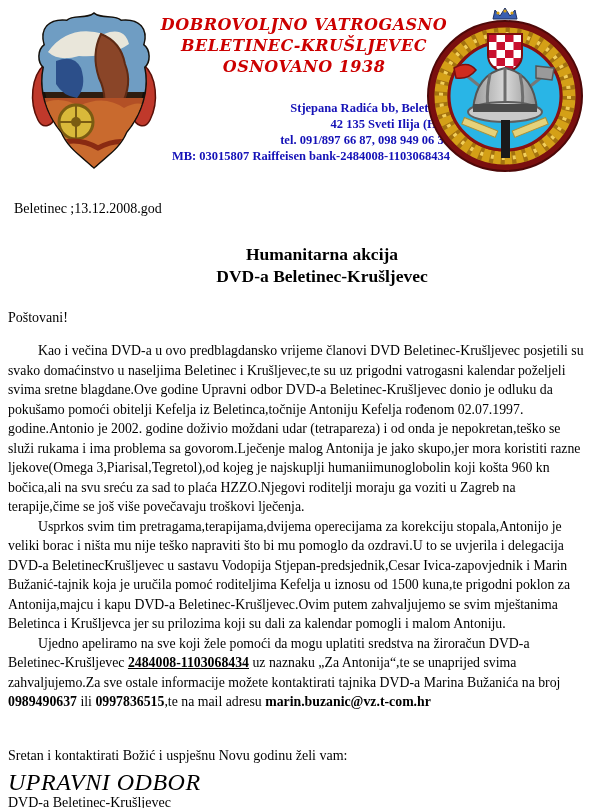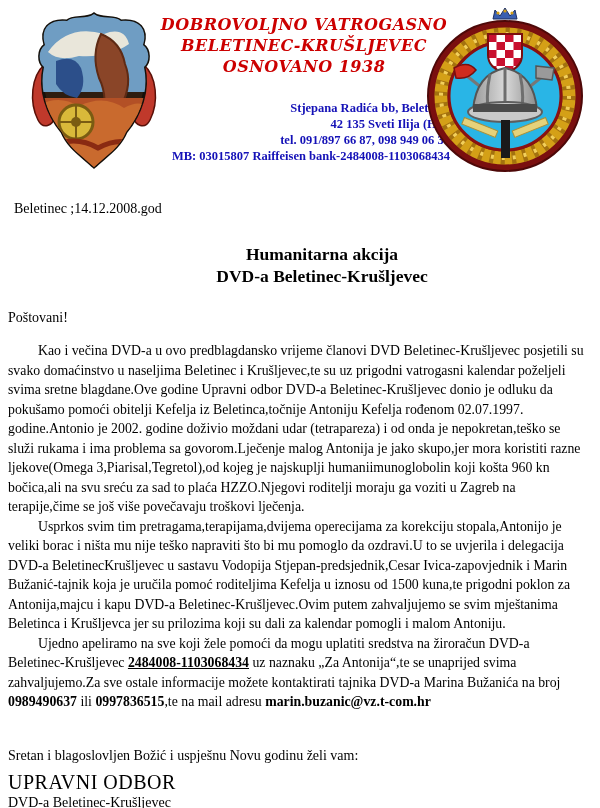--- a/index.html
+++ b/index.html
@@ -50,23 +50,24 @@
   .body-text p {
     margin: 0;
     font-size: 13.8px;
     line-height: 19.5px;
     text-indent: 30px;
   }
   .u { text-decoration: underline; }
   .closing { margin: 34px 0 0 8px; font-size: 14px; line-height: 20px; }
   .signature-title {
     margin: 4px 0 0 8px;
-    font-size: 20px;
+    font-size: 24px;
     line-height: 24px;
     letter-spacing: 0.5px;
+    font-style: italic;
   }
   .signature-sub { margin: 0 0 0 8px; font-size: 14px; line-height: 18px; }
 </style>
 </head>
 <body>
 
 <div class="page">
 
   <header class="letterhead">
 
@@ -163,35 +164,35 @@
         <path d="M81 62 Q110 68 113 104 L49 104 Q52 68 81 62 Z" fill="url(#helmetGrad)" stroke="#555" stroke-width="2"></path>
         <path d="M66 68 Q62 86 64 102 M96 68 Q100 86 98 102 M81 62 L81 102" fill="none" stroke="#6e6e6e" stroke-width="3"></path>
         <ellipse cx="81" cy="106" rx="37" ry="10" fill="#c9c9c9" stroke="#5e5e5e" stroke-width="2"></ellipse>
         <rect x="49" y="98" width="64" height="8" fill="#4a4a4a"></rect>
 
         <rect x="77" y="114" width="9" height="38" fill="#1a1a1a"></rect>
       </svg>
     </div>
   </header>
 
-  <div class="dateline">Beletinec ;14.12.2008.god</div>
+  <div class="dateline">Beletinec ;13.12.2008.god</div>
 
   <h1 class="title">
     <div>Humanitarna akcija</div>
     <div>DVD-a Beletinec-Krušljevec</div>
   </h1>
 
   <div class="salutation">Poštovani!</div>
 
   <div class="body-text">
     <p>Kao i večina DVD-a u ovo predblagdansko vrijeme članovi DVD Beletinec-Krušljevec posjetili su svako domaćinstvo u naseljima Beletinec i Krušljevec,te su uz prigodni vatrogasni kalendar poželjeli svima sretne blagdane.Ove godine Upravni odbor DVD-a Beletinec-Krušljevec donio je odluku da pokušamo pomoći obitelji Kefelja iz Beletinca,točnije Antoniju Kefelja rođenom 02.07.1997. godine.Antonio je 2002. godine doživio moždani udar (tetrapareza) i od onda je nepokretan,teško se služi rukama i ima problema sa govorom.Lječenje malog Antonija je jako skupo,jer mora koristiti razne ljekove(Omega 3,Piarisal,Tegretol),od kojeg je najskuplji humaniimunoglobolin koji košta 960 kn bočica,ali na svu sreću za sad to plaća HZZO.Njegovi roditelji moraju ga voziti u Zagreb na terapije,čime se još više povečavaju troškovi lječenja.</p>
     <p>Usprkos svim tim pretragama,terapijama,dvijema operecijama za korekciju stopala,Antonijo je veliki borac i ništa mu nije teško napraviti što bi mu pomoglo da ozdravi.U to se uvjerila i delegacija DVD-a BeletinecKrušljevec u sastavu Vodopija Stjepan-predsjednik,Cesar Ivica-zapovjednik i Marin Bužanić-tajnik koja je uručila pomoć roditeljima Kefelja u iznosu od 1500 kuna,te prigodni poklon za Antonija,majcu i kapu DVD-a Beletinec-Krušljevec.Ovim putem zahvaljujemo se svim mještanima Beletinca i Krušljevca jer su prilozima koji su dali za kalendar pomogli i malom Antoniju.</p>
     <p>
       <span>Ujedno apeliramo na sve koji žele pomoći da mogu uplatiti sredstva na žiroračun DVD-a Beletinec-Krušljevec </span><b class="u">2484008-1103068434</b><span> uz naznaku „Za Antonija“,te se unaprijed svima zahvaljujemo.Za sve ostale informacije možete kontaktirati tajnika DVD-a Marina Bužanića na broj </span><b>0989490637</b><span> ili </span><b>0997836515</b><span>,te na mail adresu </span><b>marin.buzanic@vz.t-com.hr</b>
     </p>
   </div>
 
-  <div class="closing">Sretan i blagoslovljen Božić i uspješnu Novu godinu želi vam:</div>
+  <div class="closing">Sretan i kontaktirati Božić i uspješnu Novu godinu želi vam:</div>
 
   <div class="signature-title">UPRAVNI ODBOR</div>
   <div class="signature-sub">DVD-a Beletinec-Krušljevec</div>
 
 </div>
 
 </body></html>

